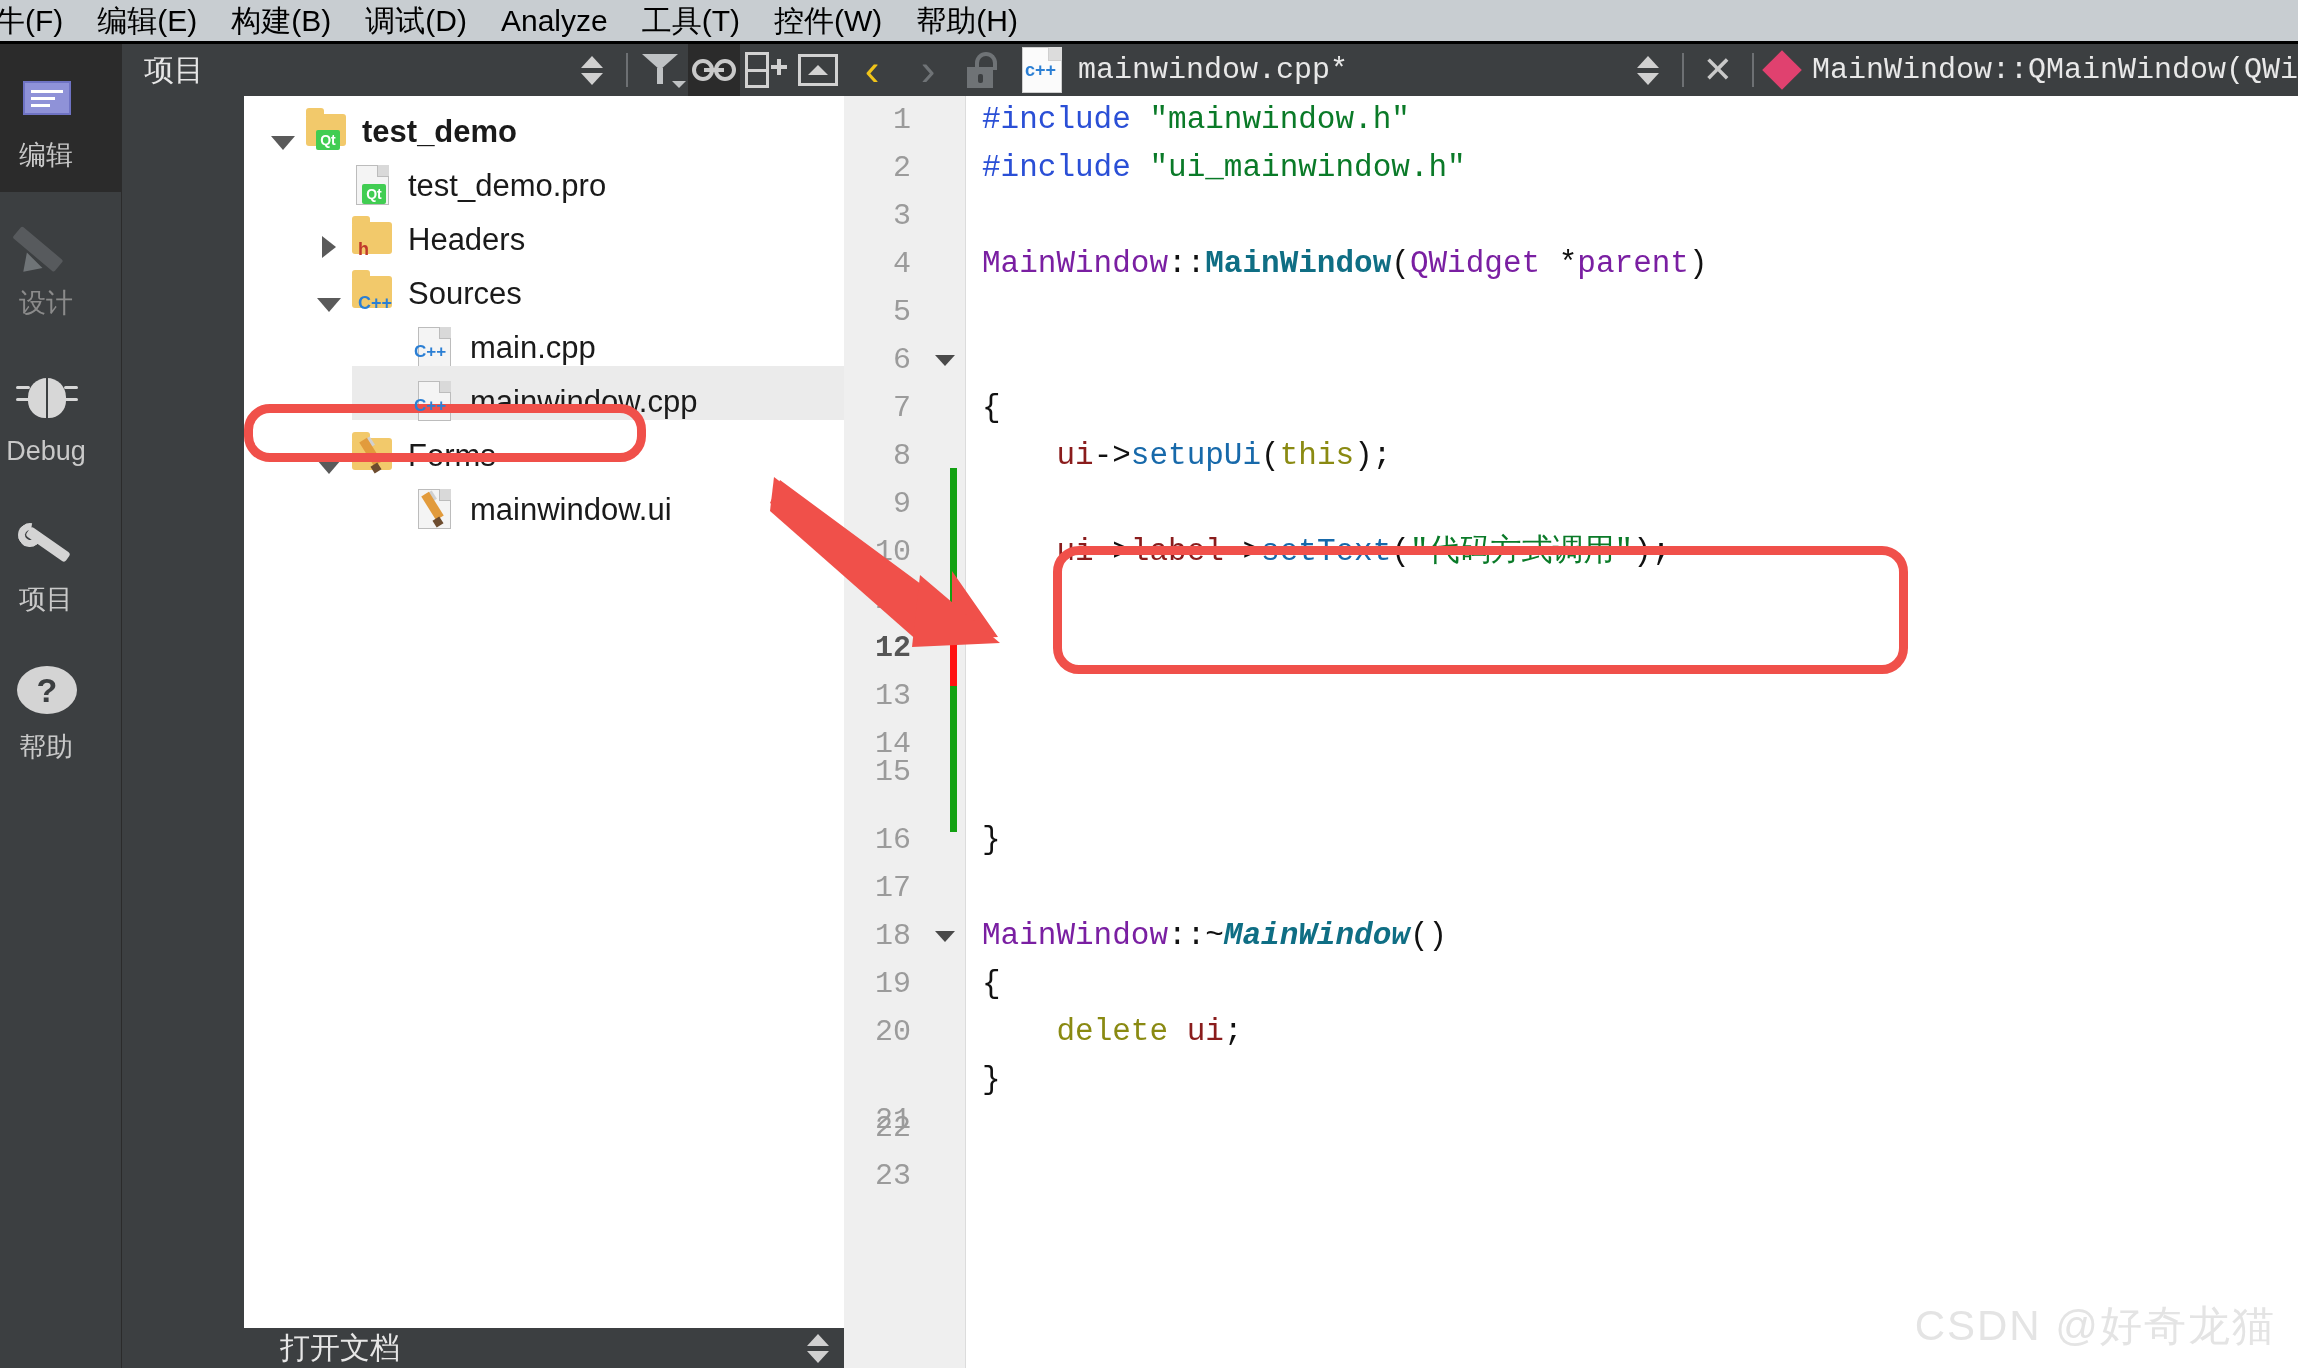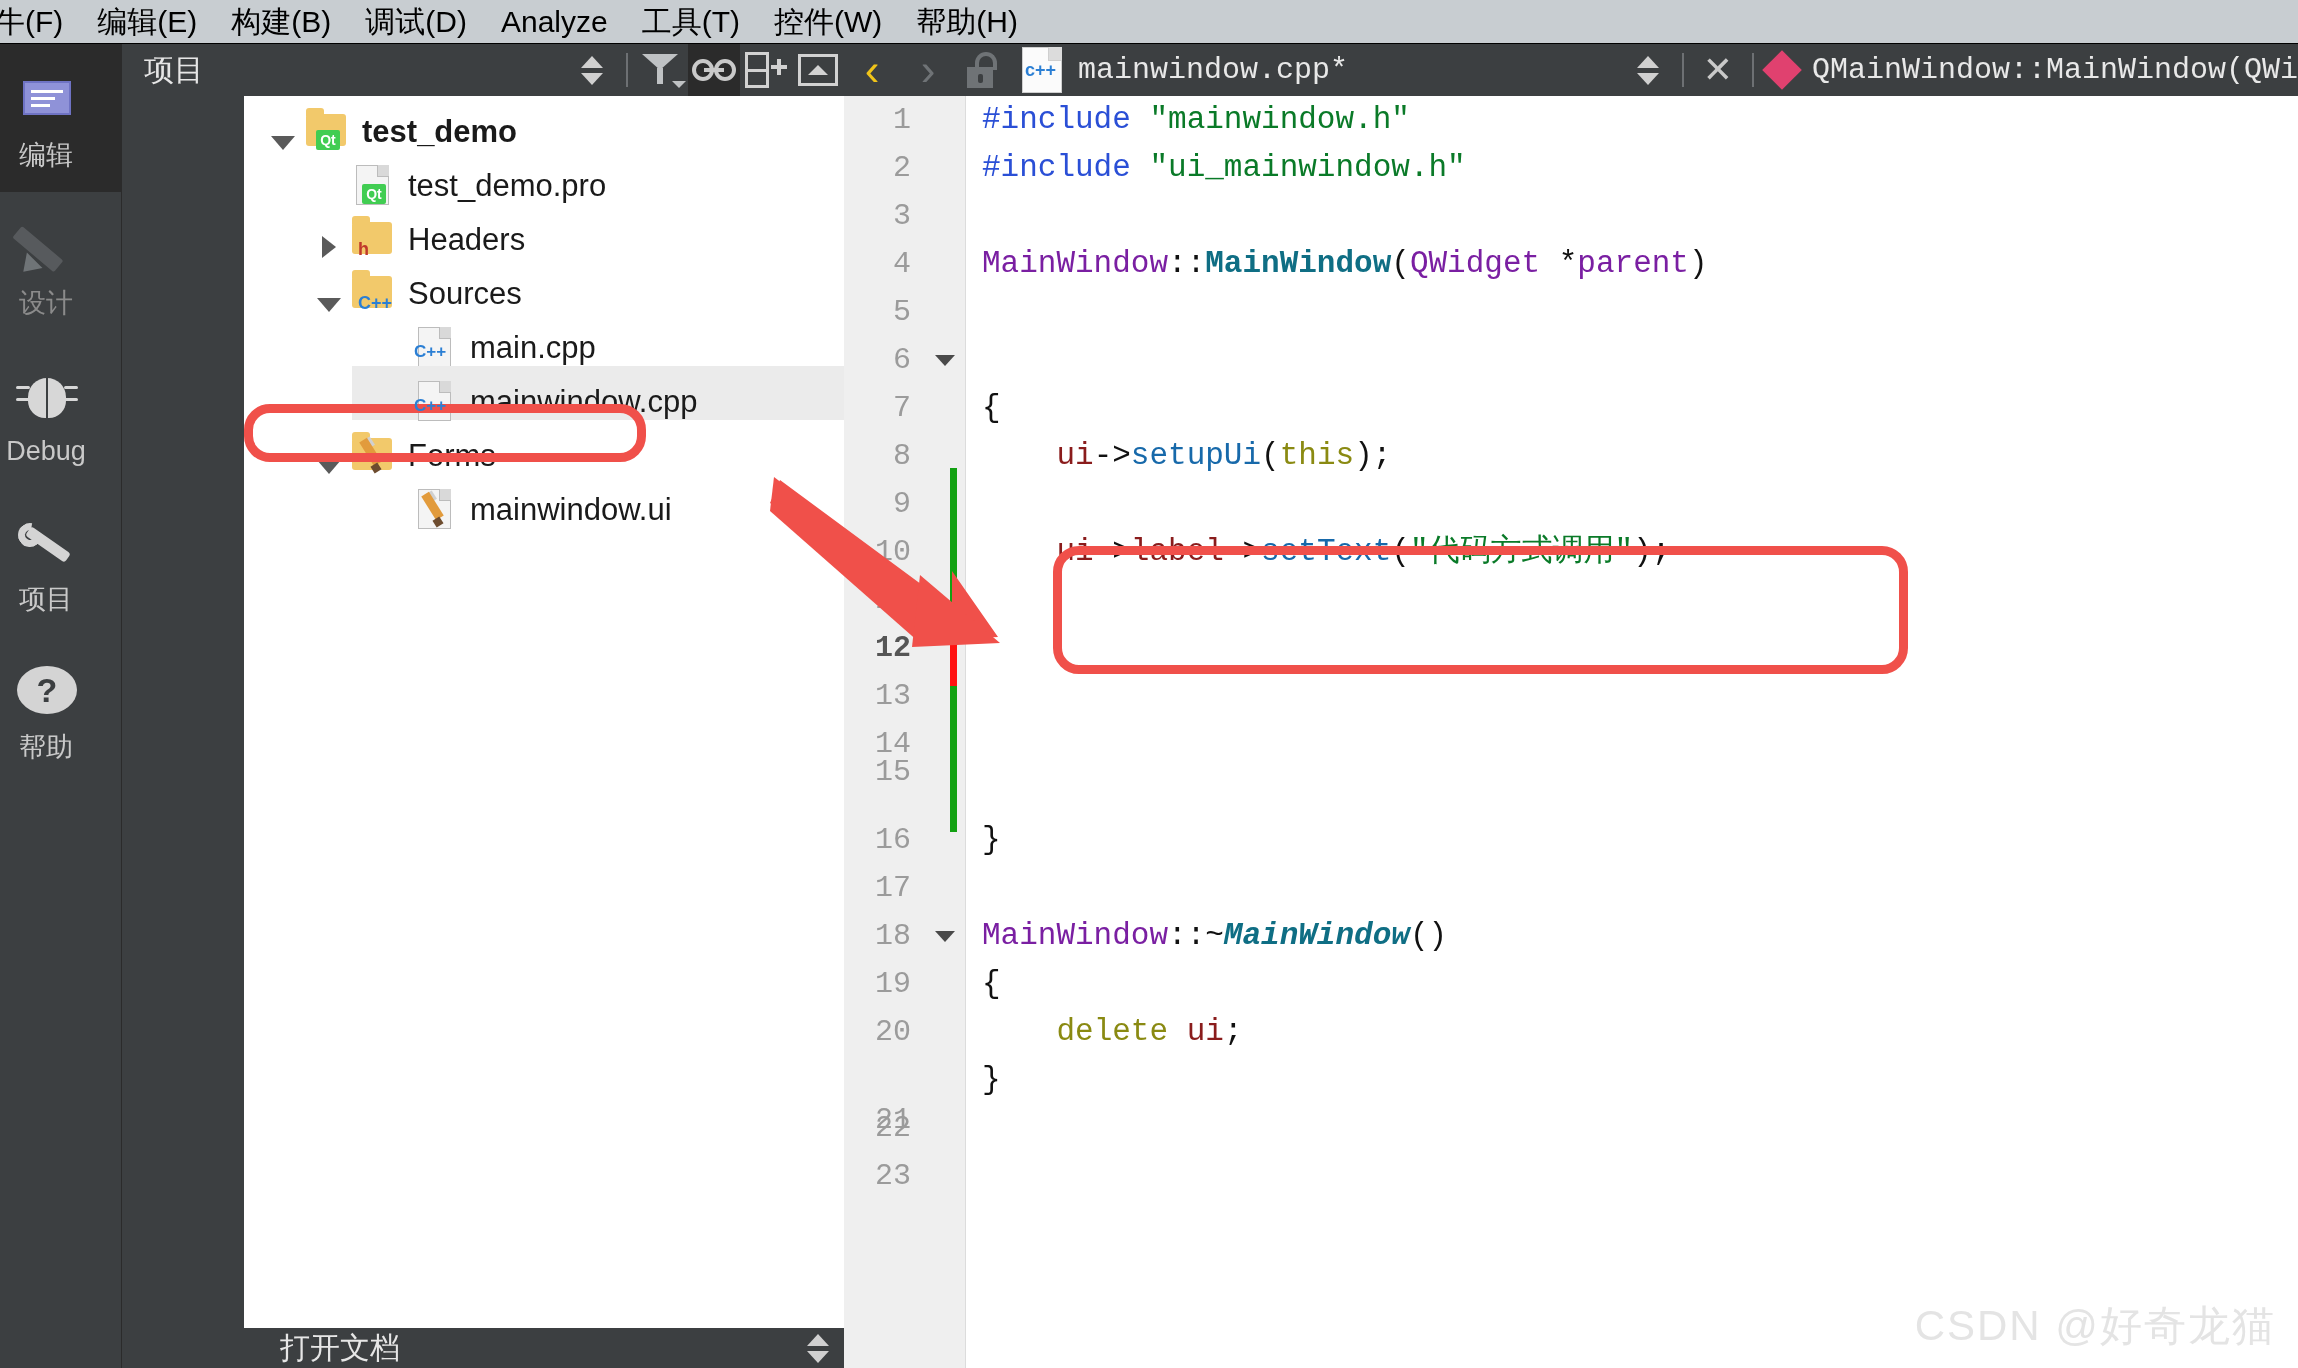--- a/index.html
+++ b/index.html
@@ -7,21 +7,21 @@
   body {
     font-family: "Liberation Sans", sans-serif;
     background:#ffffff;
     position:relative;
   }
 
   
   #menubar{
     position:absolute; left:0; top:0; width:2298px; height:44px;
     background:#c8cdd1;
-    border-bottom:1px solid #000000;
+    border-bottom:3px solid #000000;
     display:flex; align-items:center;
     padding-left:0;
   }
   .menu-item{
     font-size:30px; color:#000;
     padding:0 17px;
     white-space:nowrap;
     line-height:44px;
     letter-spacing:0px;
   }
@@ -493,21 +493,21 @@
               <div class="tri-up"></div>
               <div class="tri-dn"></div>
             </div>
         </div>
         <div class="vsep"></div>
         <div class="tbtn">
           <span class="ic-close">✕</span>
         </div>
         <div class="vsep"></div>
         <div class="diamond"></div>
-        <div class="symbol">QMainWindow::MainWindow(QWi</div>
+        <div class="symbol">MainWindow::QMainWindow(QWi</div>
       </div>
     </div>
 
     <div id="codearea">
 
       <div id="gutter">
         <div class="lnum" style="top:0px;">1</div>
         <div class="lnum" style="top:48px;">2</div>
         <div class="lnum" style="top:96px;">3</div>
         <div class="lnum" style="top:144px;">4</div>

